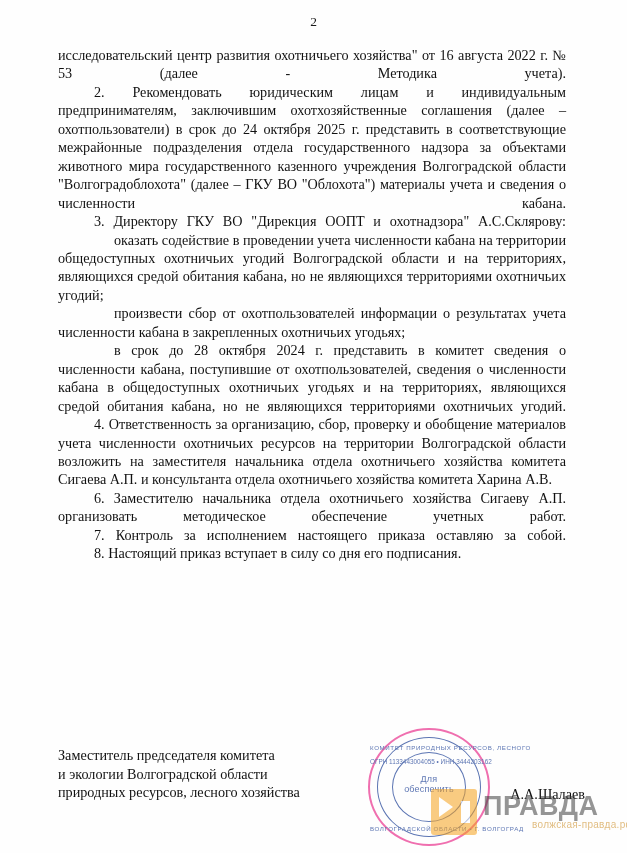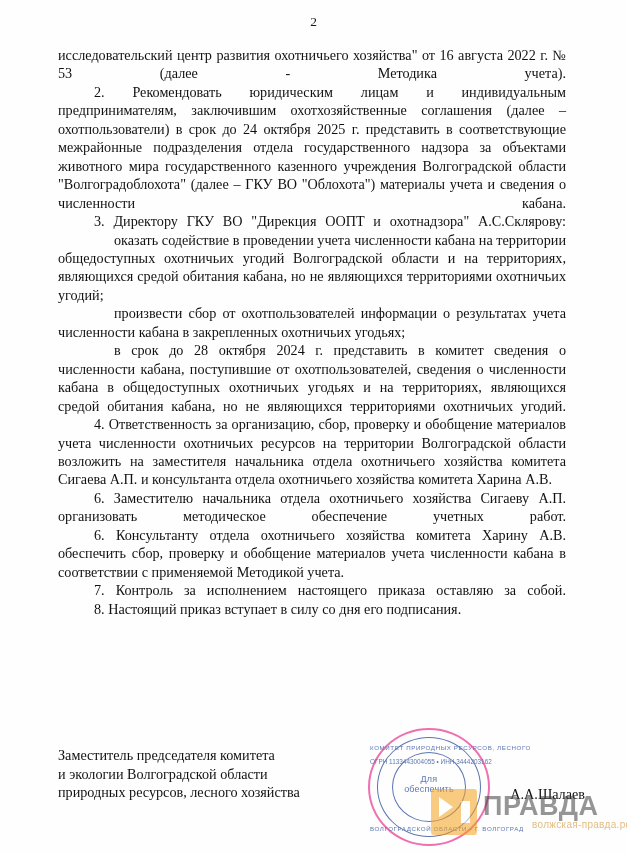--- a/index.html
+++ b/index.html
@@ -213,21 +213,20 @@
 
   <div class="body-text">
     <p class="para justify-full stretch-last">исследовательский центр развития охотничьего хозяйства" от 16 августа 2022 г. № 53 (далее - Методика учета).</p>
     <p class="para indent stretch-last">2. Рекомендовать юридическим лицам и индивидуальным предпринимателям, заключившим охотхозяйственные соглашения (далее – охотпользователи) в срок до 24 октября 2025 г. представить в соответствующие межрайонные подразделения отдела государственного надзора за объектами животного мира государственного казенного учреждения Волгоградской области "Волгоградоблохота" (далее – ГКУ ВО "Облохота") материалы учета и сведения о численности кабана.</p>
     <p class="para indent stretch-last">3. Директору ГКУ ВО "Дирекция ООПТ и охотнадзора" А.С.Склярову:</p>
     <p class="para indent-big">оказать содействие в проведении учета численности кабана на территории общедоступных охотничьих угодий Волгоградской области и на территориях, являющихся средой обитания кабана, но не являющихся территориями охотничьих угодий;</p>
     <p class="para indent-big">произвести сбор от охотпользователей информации о результатах учета численности кабана в закрепленных охотничьих угодьях;</p>
     <p class="para indent-big stretch-last">в срок до 28 октября 2024 г. представить в комитет сведения о численности кабана, поступившие от охотпользователей, сведения о численности кабана в общедоступных охотничьих угодьях и на территориях, являющихся средой обитания кабана, но не являющихся территориями охотничьих угодий.</p>
     <p class="para indent">4. Ответственность за организацию, сбор, проверку и обобщение материалов учета численности охотничьих ресурсов на территории Волгоградской области возложить на заместителя начальника отдела охотничьего хозяйства комитета Сигаева А.П. и консультанта отдела охотничьего хозяйства комитета Харина А.В.</p>
     <p class="para indent stretch-last">6. Заместителю начальника отдела охотничьего хозяйства Сигаеву А.П. организовать методическое обеспечение учетных работ.</p>
-    <p class="para indent">6. Консультанту отдела охотничьего хозяйства комитета Харину А.В. обеспечить сбор, проверку и обобщение материалов учета численности кабана в соответствии с применяемой Методикой учета.</p>
     <p class="para indent stretch-last">7. Контроль за исполнением настоящего приказа оставляю за собой.</p>
     <p class="para indent">8. Настоящий приказ вступает в силу со дня его подписания.</p>
   </div>
 
   <div class="sign-block">
     <div>Заместитель председателя комитета</div>
     <div>и экологии Волгоградской области</div>
     <div>природных ресурсов, лесного хозяйства</div>
   </div>
 

